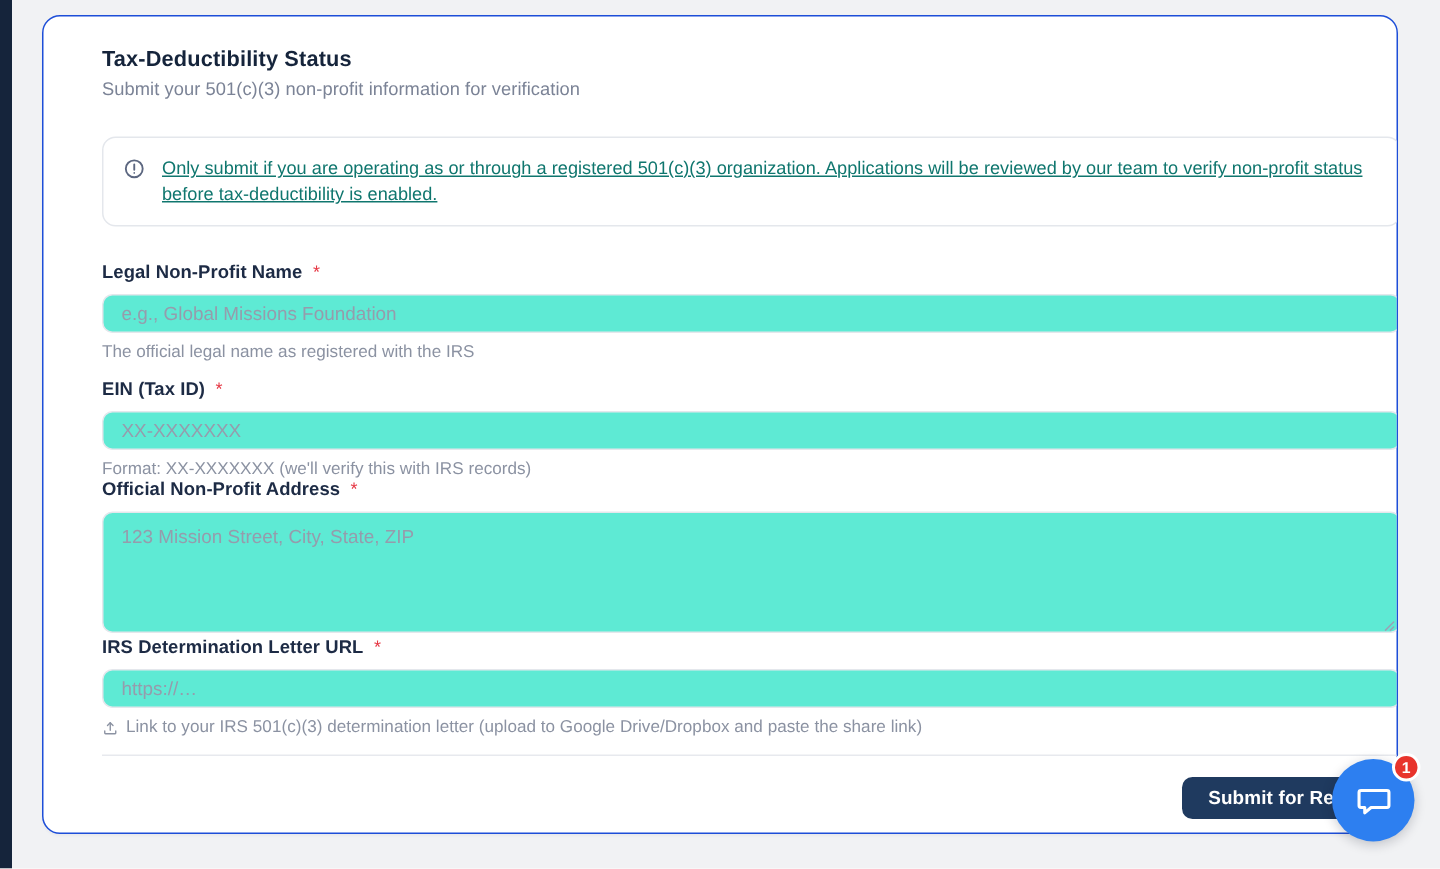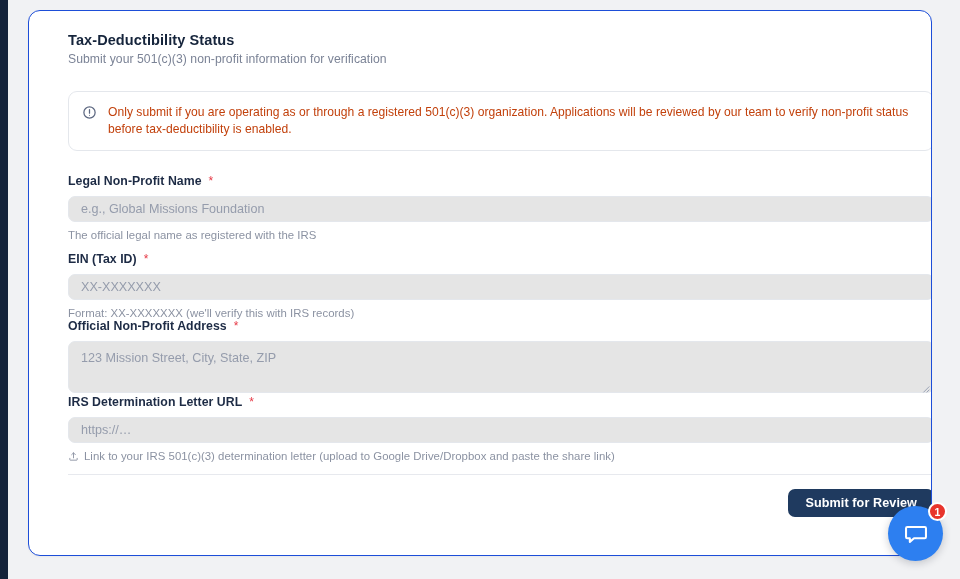--- a/index.html
+++ b/index.html
@@ -82,23 +82,24 @@
     width: 15px;
     height: 15px;
     margin-top: 1px;
     margin-right: 11px;
     color: #5c6780;
   }
   .alert-icon svg { display: block; }
   .alert-text {
     font-size: 12.1px;
     line-height: 17px;
-    color: #c2410c;
+    color: #0f766e;
     letter-spacing: 0.02px;
     max-width: 815px;
+    text-decoration: underline;
   }
 
   
   .field {
     margin: 0 0 0 19px;
     width: 866px;
   }
   .field-label {
     font-size: 12.3px;
     font-weight: bold;
@@ -111,33 +112,33 @@
     color: #e63946;
     margin-left: 7px;
     font-size: 12px;
     font-weight: normal;
   }
   .control {
     display: block;
     width: 866px;
     border: 1px solid #e4e7ec;
     border-radius: 7px;
-    background: #e5e5e5;
+    background: #5eead4;
     font-family: "Liberation Sans", sans-serif;
     font-size: 12.6px;
     color: #30384a;
     padding: 0 12px;
     outline: none;
   }
   input.control {
     height: 26px;
     line-height: 26px;
   }
   textarea.control {
-    height: 52px;
+    height: 81px;
     padding-top: 8px;
     resize: none;
     line-height: 17px;
   }
   .control::placeholder { color: #959cac; }
 
   .help {
     font-size: 11.4px;
     color: #8b92a2;
     letter-spacing: 0.02px;

